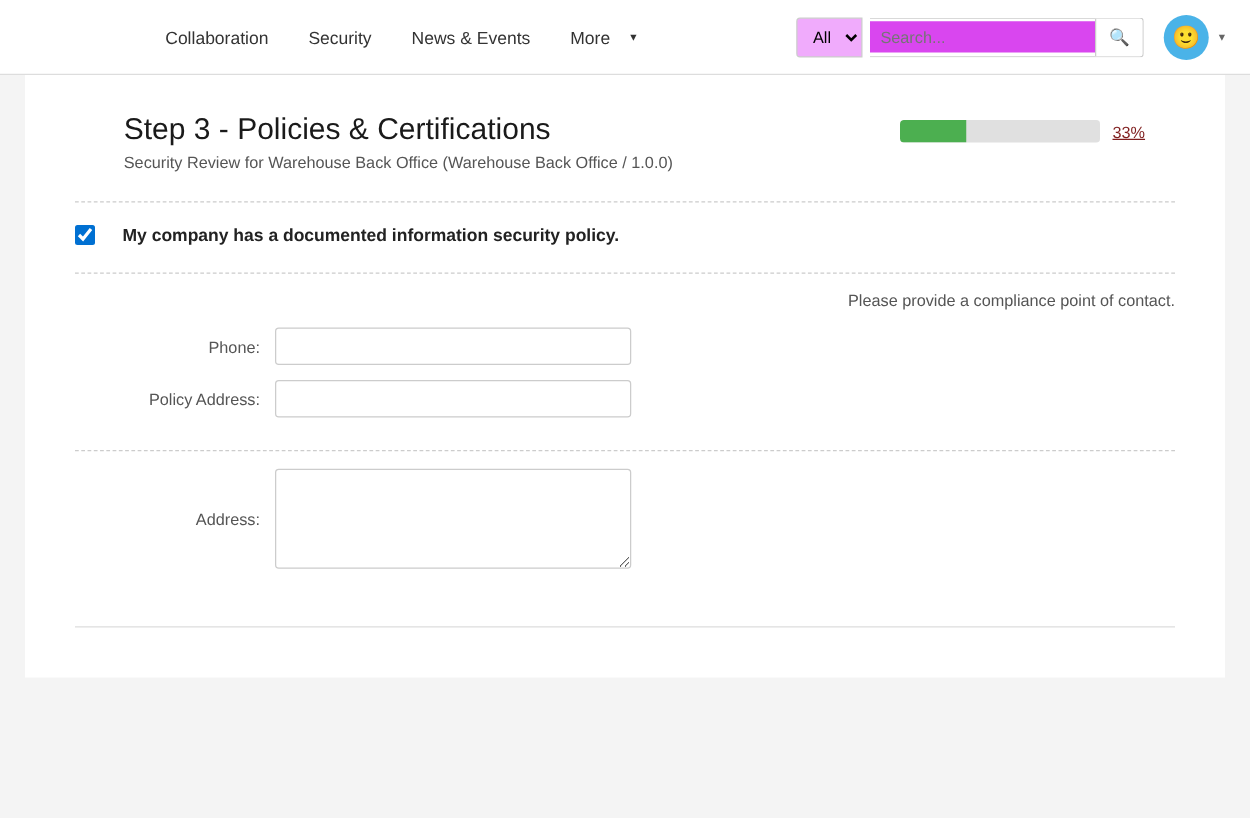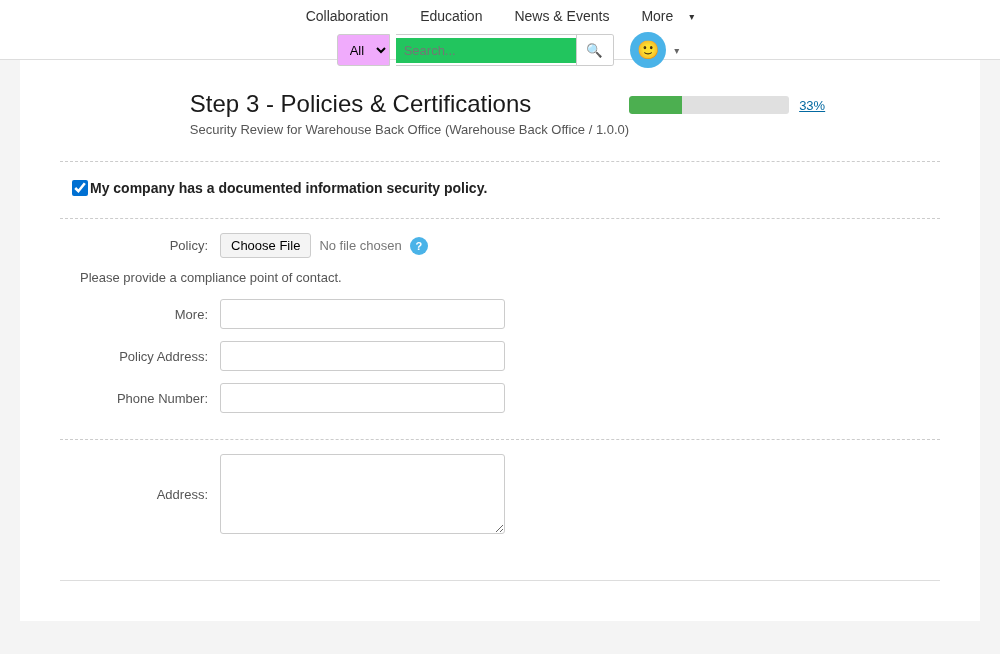--- a/index.html
+++ b/index.html
@@ -10,23 +10,22 @@
       color: #333;
     }
 
     
     .top-nav {
       background: #fff;
       border-bottom: 1px solid #ddd;
       height: 60px;
       display: flex;
       align-items: center;
-      justify-content: flex-start;
+      justify-content: flex-end;
       padding: 0 20px;
-      flex-direction: column;
     }
     .nav-links {
       display: flex;
       align-items: center;
       gap: 8px;
       flex: 1;
       justify-content: center;
     }
     .nav-link {
       color: #333;
@@ -69,21 +68,21 @@
       overflow: hidden;
       height: 32px;
       border-left: none;
     }
     .search-input {
       border: none;
       outline: none;
       padding: 5px 8px;
       font-size: 13px;
       width: 180px;
-      background: #22c55e;
+      background: #d946ef;
     }
     .search-btn {
       background: #fff;
       border: none;
       border-left: 1px solid #ccc;
       padding: 5px 10px;
       cursor: pointer;
       color: #666;
       height: 32px;
     }
@@ -105,21 +104,21 @@
       font-size: 10px;
       color: #666;
       margin-left: 2px;
       cursor: pointer;
     }
 
     
     .page-header {
       display: flex;
       align-items: flex-start;
-      justify-content: center;
+      justify-content: space-between;
       margin-bottom: 24px;
       margin-left: 39px;
     }
     .page-title {
       font-size: 24px;
       font-weight: 500;
       color: #1a1a1a;
       margin-bottom: 4px;
     }
     .page-subtitle {
@@ -140,40 +139,39 @@
       border-radius: 3px;
       overflow: hidden;
     }
     .progress-bar-fill {
       height: 100%;
       background: #4caf50;
       border-radius: 3px 0 0 3px;
     }
     .progress-label {
       font-size: 13px;
-      color: #0369a1;
+      color: #7f1d1d;
       white-space: nowrap;
       text-decoration: underline;
     }
 
     
     .section {
       border-top: 1px dashed #ccc;
       padding: 18px 0;
     }
 
     .checkbox-row {
       display: flex;
       align-items: center;
-      gap: 2px;
+      gap: 22px;
       padding: 0 0 4px;
       font-weight: 600;
       font-size: 14px;
       color: #222;
-      margin-left: 12px;
     }
     .checkbox-row input[type="checkbox"] {
       width: 16px;
       height: 16px;
       accent-color: #0070d2;
       cursor: pointer;
     }
 
     
     .form-section {
@@ -229,21 +227,21 @@
       color: white;
       font-size: 11px;
       font-weight: bold;
       display: inline-flex;
       align-items: center;
       justify-content: center;
       cursor: pointer;
     }
 
     .compliance-text {
-      text-align: left;
+      text-align: right;
       font-size: 13px;
       color: #555;
       margin-bottom: 14px;
       padding-left: 20px;
     }
 
     .details-textarea {
       width: 285px;
       height: 80px;
       border: 1px solid #ccc;
@@ -276,21 +274,21 @@
       padding: 30px 40px 20px 40px;
     }
   </style>
 </head>
 <body>
 
 <div class="outer-wrapper">
   <nav class="top-nav">
     <div class="nav-links">
       <a class="nav-link">Collaboration</a>
-      <a class="nav-link">Education</a>
+      <a class="nav-link">Security</a>
       <a class="nav-link">News &amp; Events</a>
       <div class="nav-more">
         <span>More</span>
         <span class="chevron">▾</span>
       </div>
     </div>
     <div class="search-area">
       <select class="search-select">
         <option>All</option>
       </select>
@@ -323,41 +321,29 @@
     </div>
 
     <div class="section">
       <div class="checkbox-row">
         <input type="checkbox" checked="" style="">
         <label>My company has a documented information security policy.</label>
       </div>
     </div>
 
     <div class="form-section">
+
+      <p class="compliance-text">Please provide a compliance point of contact.</p>
+
       <div class="form-row">
-        <span class="form-label">Policy:</span>
-        <div class="policy-row">
-          <button class="choose-file-btn">Choose File</button>
-          <span class="no-file-text">No file chosen</span>
-          <span class="help-icon">?</span>
-        </div>
-      </div>
-
-      <p class="compliance-text">Please provide a compliance point of contact.</p>
-
-      <div class="form-row">
-        <span class="form-label">More:</span>
+        <span class="form-label">Phone:</span>
         <input type="text" class="form-input" style="">
       </div>
       <div class="form-row">
         <span class="form-label">Policy Address:</span>
-        <input type="text" class="form-input" style="">
-      </div>
-      <div class="form-row">
-        <span class="form-label">Phone Number:</span>
         <input type="text" class="form-input" style="">
       </div>
     </div>
 
 
     <div class="form-section">
       <div class="form-row">
         <span class="form-label">Address:</span>
         <textarea class="details-textarea" style=""></textarea>
       </div>

